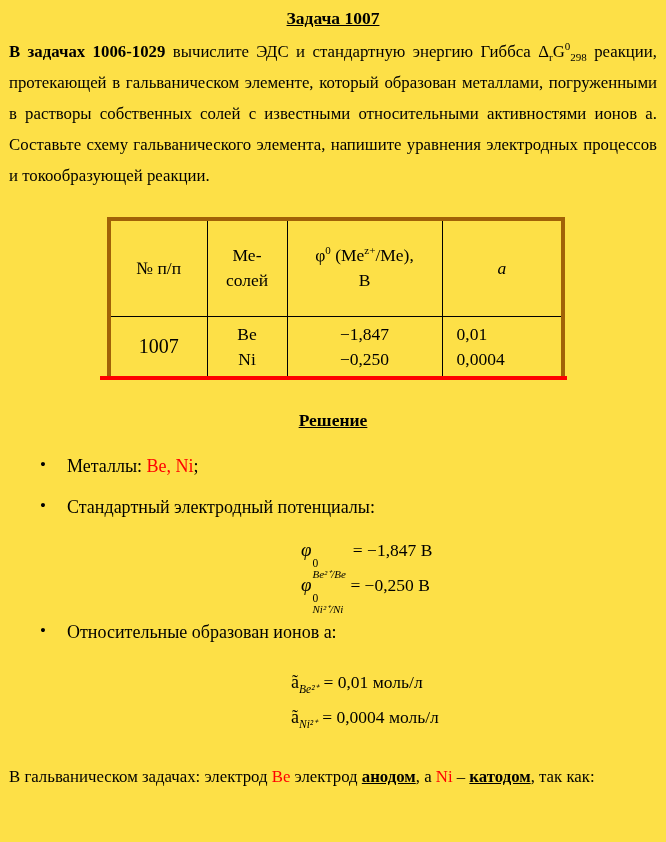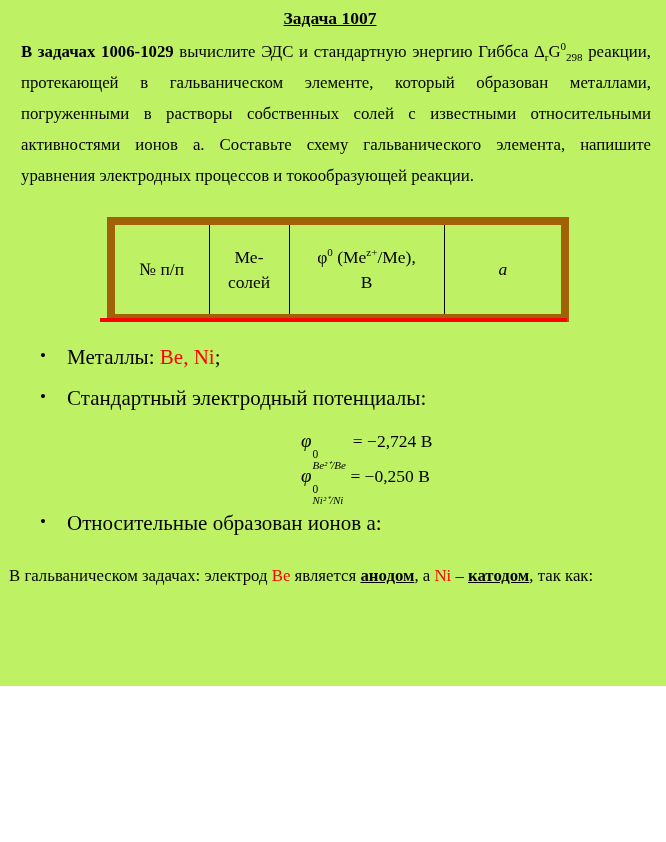--- a/index.html
+++ b/index.html
@@ -1,46 +1,46 @@
 <!DOCTYPE html>
 <html style="--text-color: #000000; --accent-red: #ff0000;"><head>
 <meta charset="utf-8">
 <style>
   * { margin:0; padding:0; box-sizing:border-box; }
   html,body { background:#ffffff; }
   .page {
-    width:666px; height:686px; background:#bef264; overflow:hidden; position:relative;
+    width:666px; height:842px; background:#fde047; overflow:hidden; position:relative;
     font-family:"Liberation Serif", serif; color:var(--text-color,#000);
-    padding:6px 15px 0 9px;
+    padding:6px 9px 0 9px;
   }
   .u { text-decoration:underline; }
   .title { font-size:17.5px; font-weight:bold; text-align:center; line-height:24px; }
-  .intro { margin-top:6px; font-size:16.8px; line-height:31px; text-align:justify;margin-left:12px; }
+  .intro { margin-top:6px; font-size:16.8px; line-height:31px; text-align:justify; }
   .intro b { font-weight:bold; }
   sub, sup { font-size:11px; line-height:0; }
   
   .table-block { margin:26px 0 0 98px; width:467px; }
-  table.prob { border-collapse:collapse; width:454px; border:8px solid #a16207; table-layout:fixed; }
+  table.prob { border-collapse:collapse; width:454px; border:4px solid #a16207; table-layout:fixed; }
   table.prob td { border:1px solid #000; text-align:center; vertical-align:middle;
                   font-size:17.5px; line-height:25px; }
   .header-row td { height:97px; }
   .col-num { width:98px; }
   .col-metal { width:80px;margin-left:36px; }
   .col-phi { width:155px; }
   .col-a { width:121px; }
   .col-a .it { font-style:italic; }
   .data-row td { height:62px; font-size:20px; line-height:29px; vertical-align:top; padding-top:1px; }
   .data-row .col-num { vertical-align:middle; font-size:20px; }
   .data-row .col-a { text-align:left; padding-left:14px; }
   .red-line { height:4px; background:var(--accent-red,#ff0000); width:467px;
               margin-left:-7px; margin-top:-4px; position:relative; }
   
   .solution-heading { margin-top:30px; text-align:center; font-size:17.5px; font-weight:bold; }
   .bullets { margin:24px 0 0 29px; }
-  .bullet { position:relative; padding-left:29px; font-size:21px; line-height:22px; }
+  .bullet { position:relative; padding-left:29px; font-size:18px; line-height:22px; }
   .bullet::before { content:"\2022"; position:absolute; left:2px; top:-1px; font-size:17px; }
   .gap { margin-top:19px; }
   .red { color:var(--accent-red,#ff0000); }
   .formula-block { margin-top:14px; margin-bottom:2px; }
   .fb-phi { margin-left:263px; }
   .fb-a { margin-left:253px; margin-top:22px; margin-bottom:6px; }
   .formula-line { font-size:17.5px; line-height:35px; height:35px; white-space:nowrap; }
   .f-sym { font-style:italic; font-size:19px; }
   .f-sym-a { font-size:18px; }
   .stack { display:inline-flex; flex-direction:column; align-items:flex-start;
@@ -63,43 +63,54 @@
 
   <div class="table-block">
     <table class="prob">
       <tbody>
           <tr class="header-row">
         <td class="col-num"><span>№ п/п</span></td>
         <td class="col-metal"><span>Ме-</span><br><span>солей</span></td>
         <td class="col-phi"><span>φ</span><sup>0</sup><span> (Me</span><sup>z+</sup><span>/Me),</span><br><span>В</span></td>
         <td class="col-a"><span class="it">a</span></td>
       </tr>
+      <tr class="data-row">
+        <td class="col-num">1007</td>
+        <td class="col-metal"><span>Be</span><br><span>Ni</span></td>
+        <td class="col-phi"><span>−1,847</span><br><span>−0,250</span></td>
+        <td class="col-a"><span>0,01</span><br><span>0,0004</span></td>
+      </tr>
     </tbody>
       </table>
     <div class="red-line"></div>
   </div>
 
+  <div class="solution-heading"><span class="u">Решение</span></div>
 
   <div class="bullets">
 
     <div class="bullet"><span>Металлы: </span><span class="red">Be, Ni</span><span>;</span></div>
 
     <div class="bullet gap">Стандартный электродный потенциалы:</div>
 
     <div class="formula-block fb-phi">
       <div class="formula-line"><span class="f-sym">φ</span><span class="stack">
             <span class="st-top">0</span>
             <span class="st-bot">Be²⁺/Be</span>
-          </span><span class="f-eq">= −2,724 В</span></div>
+          </span><span class="f-eq">= −1,847 В</span></div>
       <div class="formula-line"><span class="f-sym">φ</span><span class="stack">
             <span class="st-top">0</span>
             <span class="st-bot">Ni²⁺/Ni</span>
           </span><span class="f-eq">= −0,250 В</span></div>
     </div>
 
     <div class="bullet gap">Относительные образован ионов а:</div>
 
+    <div class="formula-block fb-a">
+      <div class="formula-line"><span class="f-sym-a">ã</span><sub class="f-sub">Be²⁺</sub><span class="f-eq">= 0,01 моль/л</span></div>
+      <div class="formula-line"><span class="f-sym-a">ã</span><sub class="f-sub">Ni²⁺</sub><span class="f-eq">= 0,0004 моль/л</span></div>
+    </div>
 
   </div>
 
-  <p class="footer"><span>В гальваническом задачах: электрод </span><span class="red">Be</span><span> является </span><span class="bold-u">анодом</span><span>, а </span><span class="red">Ni</span><span> – </span><span class="bold-u">катодом</span><span>, так как:</span></p>
+  <p class="footer"><span>В гальваническом задачах: электрод </span><span class="red">Be</span><span> электрод </span><span class="bold-u">анодом</span><span>, а </span><span class="red">Ni</span><span> – </span><span class="bold-u">катодом</span><span>, так как:</span></p>
 
 </div>
 
 </body></html>

